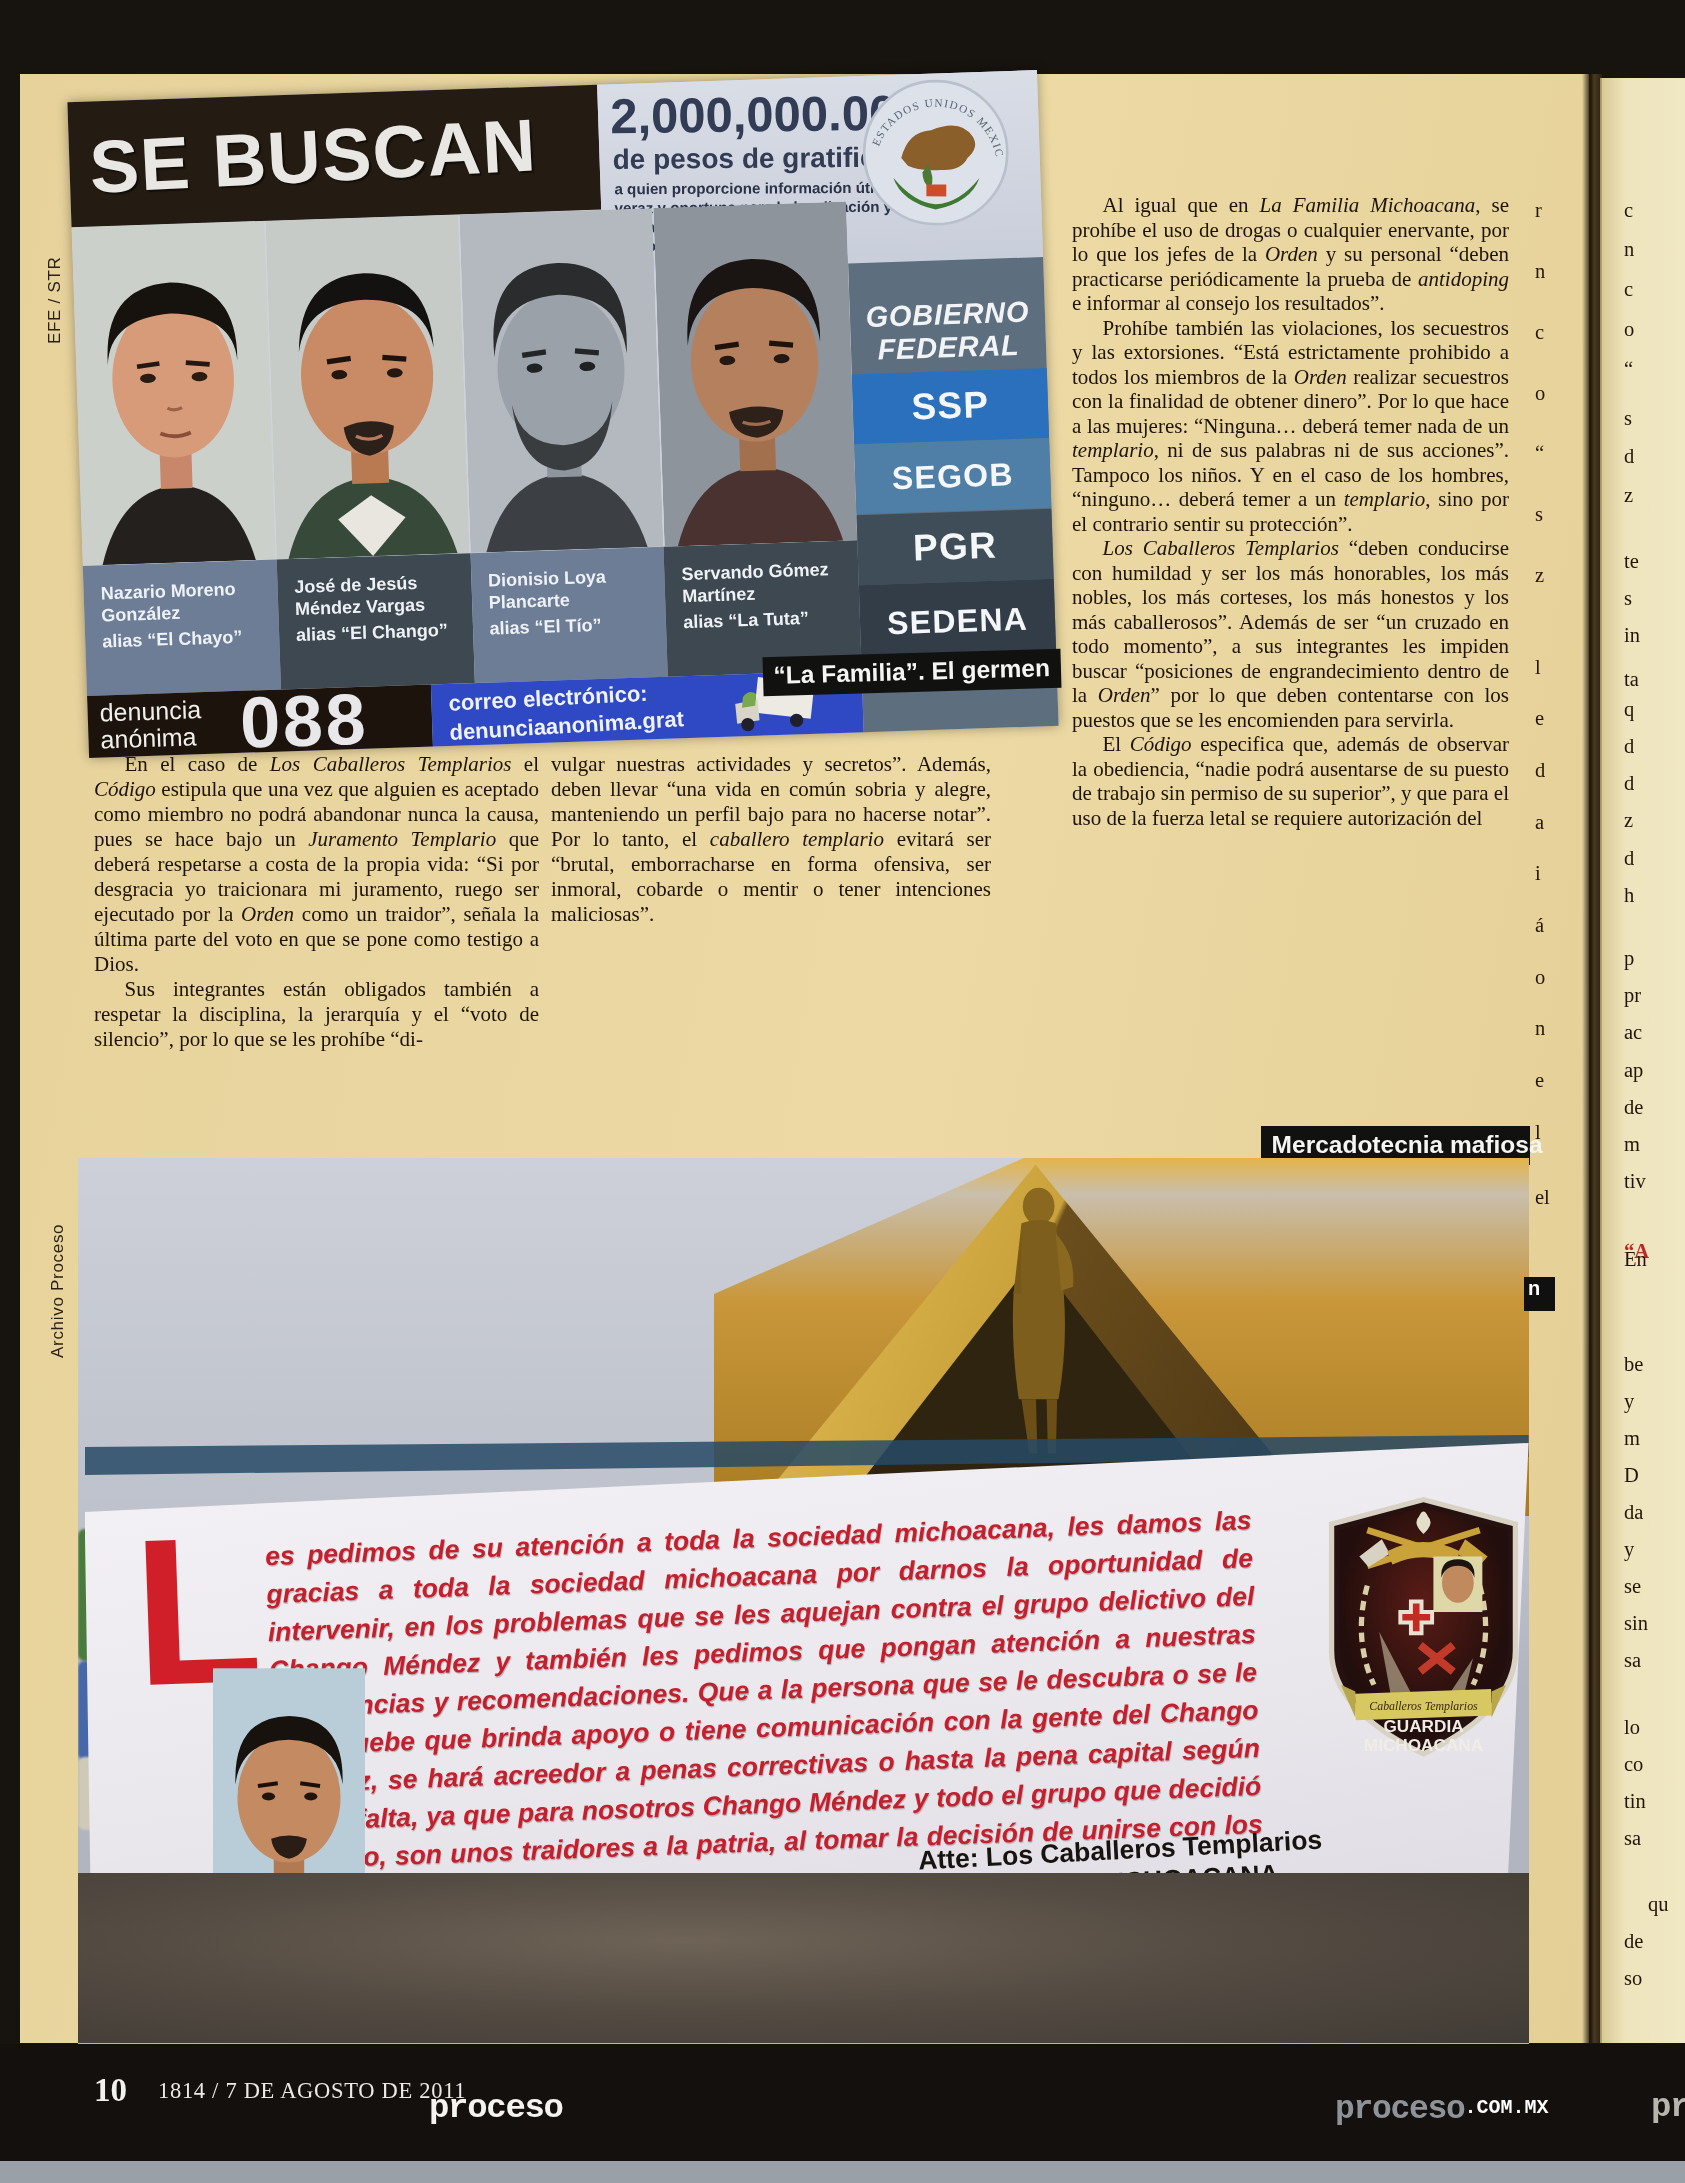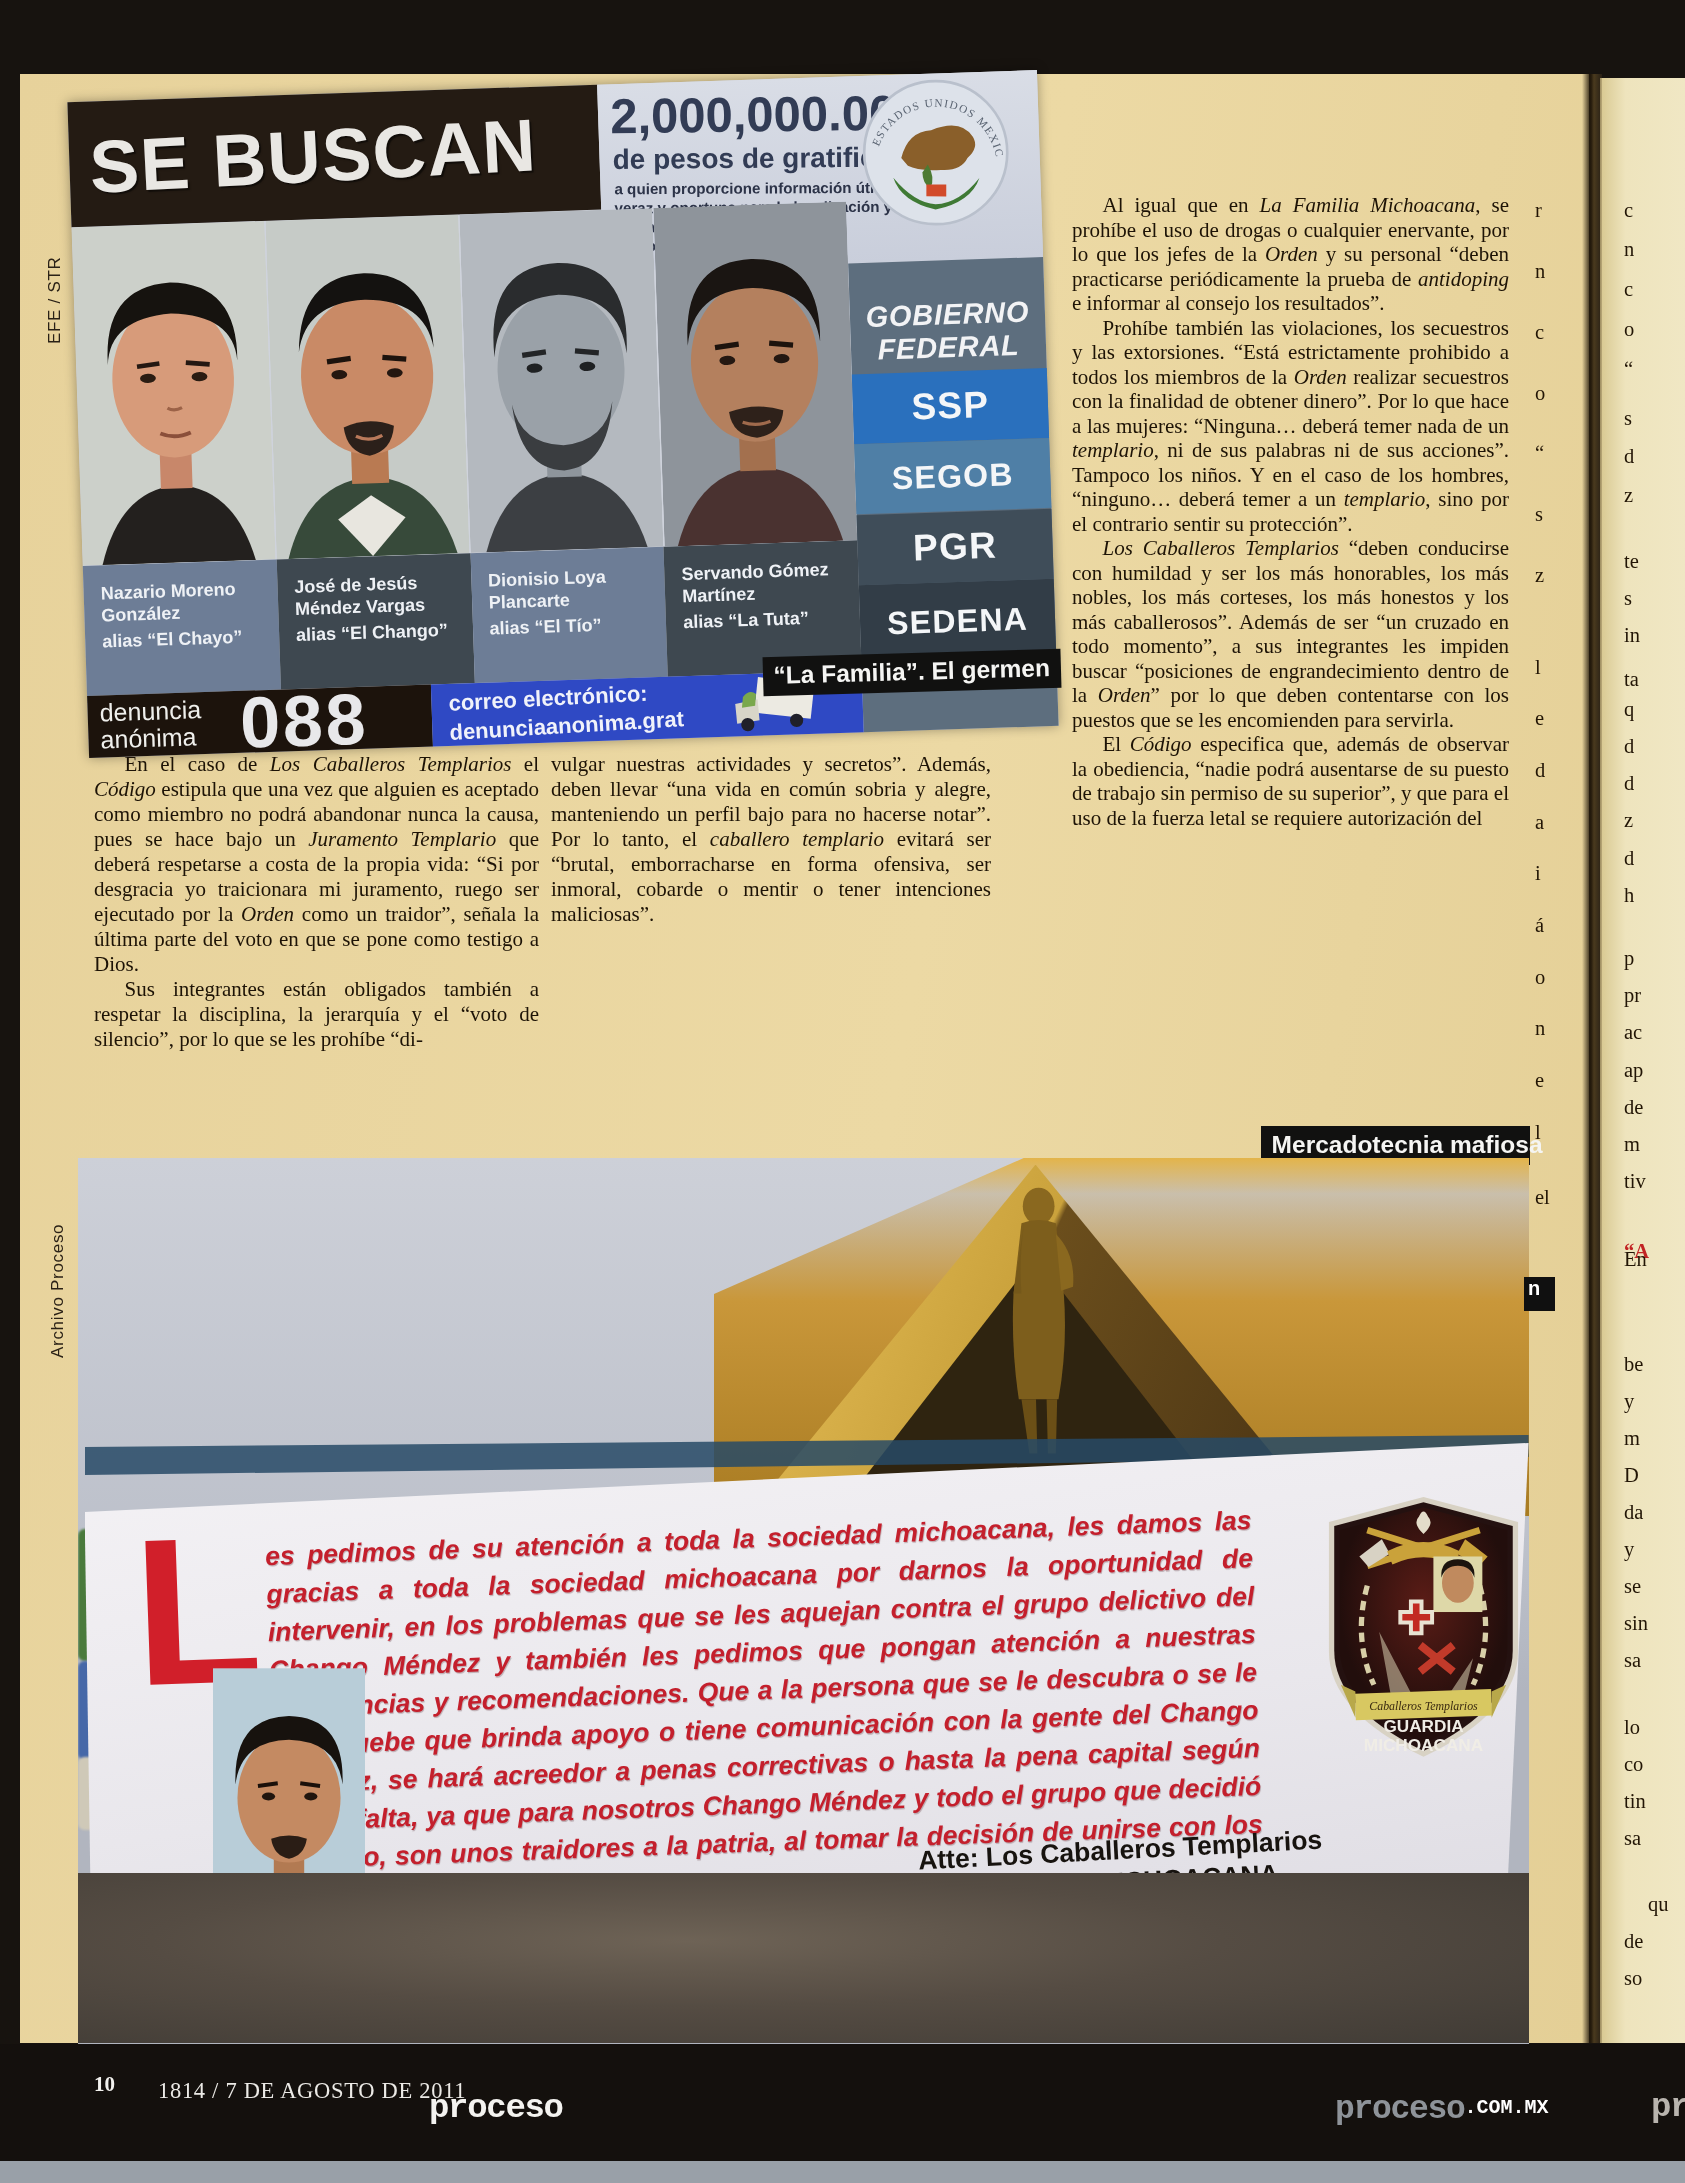--- a/index.html
+++ b/index.html
@@ -107,21 +107,21 @@
   #banner-sig{left:831px;top:676px;width:424px;transform:rotate(-3deg);color:#17130f;
               font-weight:bold;font-size:26.5px;line-height:32px;text-align:center;}
   #inset-mug{left:135px;top:510px;width:152px;height:298px;}
   #inset-mug svg{width:100%;height:100%;display:block;}
   #crest{left:1243px;top:335px;width:205px;height:268px;}
 
   
   #footer{left:0;top:2044px;width:1685px;height:117px;background:#14100d;}
   #footer-gray{left:0;top:2161px;width:1685px;height:22.5px;background:#99a0a8;}
   #f-num{left:94px;top:28px;font-family:"Liberation Serif",serif;font-weight:bold;
-         font-size:21px;color:#f2f1ee;}
+         font-size:33px;color:#f2f1ee;}
   #f-issue{left:158px;top:34px;font-family:"Liberation Serif",serif;font-size:22.5px;
            color:#eceae6;letter-spacing:0.7px;}
   .proceso-logo{font-weight:900;letter-spacing:-1.3px;font-family:Liberation Mono, monospace;margin-top:20px;}
   #f-logo{left:429px;top:25px;font-size:34px;color:#f4f3f0;}
   #f-site{left:1335px;top:26.5px;font-size:33px;color:#8e9399;}
   #f-site .suffix{font-size:20px;color:#ffffff;letter-spacing:0;vertical-align:5.3px;}
   #f-next{left:1651px;top:24px;font-size:34px;color:#b9b4ae;}
 
   
   .frag-strip{top:0;height:2183px;width:66px;}

